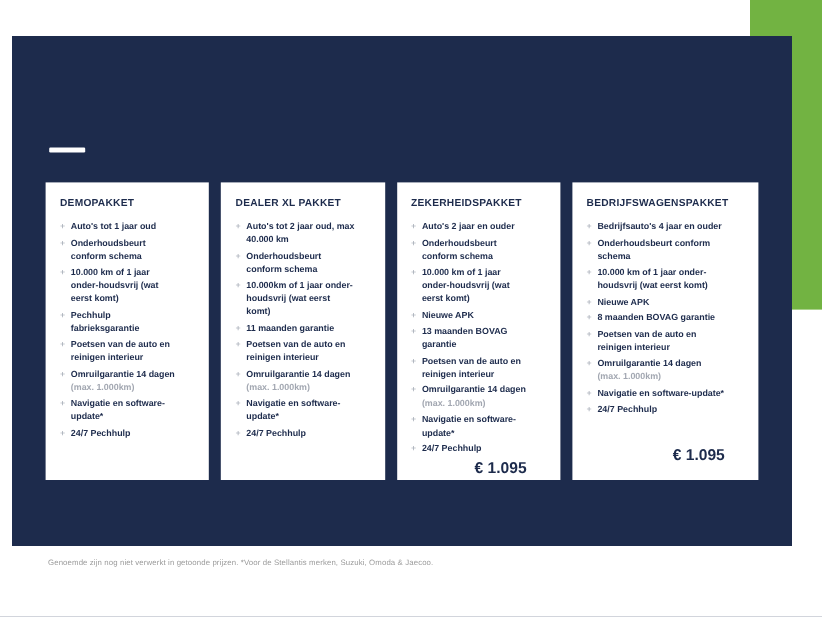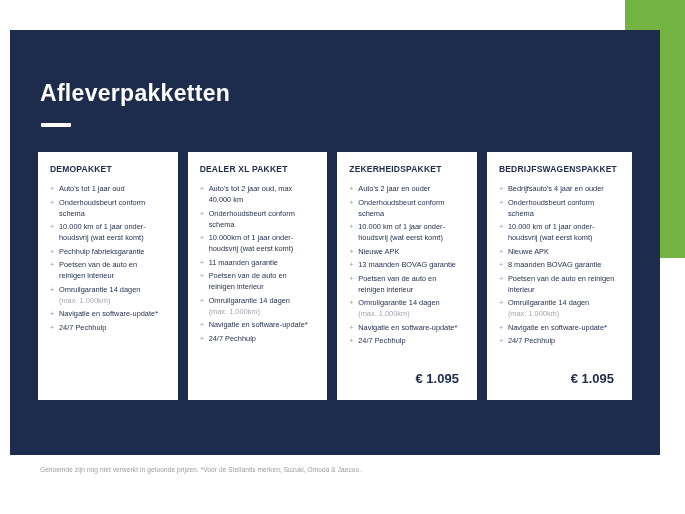--- a/index.html
+++ b/index.html
@@ -42,21 +42,21 @@
   .cards {
     position: absolute;
     left: 28px; top: 122px;
     width: 594px; height: 248px;
     display: flex;
     gap: 10px;
   }
   .card {
     flex: 1 1 0;
     background: #ffffff;
-    padding: 12px 15px 14px 12px;
+    padding: 12px 25px 14px 12px;
     display: flex;
     flex-direction: column;
     height: 248px;
   }
   .card-title {
     color: var(--navy, #1d2b4c);
     font-size: 8.5px;
     font-weight: bold;
     letter-spacing: 0.2px;
   }
@@ -65,21 +65,21 @@
     display: flex;
     font-size: 7.4px;
     line-height: 11px;
     color: var(--navy, #1d2b4c);
     margin-bottom: 2.5px;
   }
   .plus {
     flex: 0 0 9px;
     color: #99a0ac;
   }
-  .itext { flex: 1 1 auto; }
+  .itext { flex: 1 1 auto; font-weight: bold; }
   .inote {
     display: block;
     color: #a2a7b1;
   }
   .price {
     margin-top: auto;
     text-align: right;
     font-size: 13px;
     font-weight: bold;
     color: var(--navy, #1d2b4c);
@@ -92,21 +92,20 @@
     color: #9a9a9a;
     letter-spacing: 0.1px;
   }
 </style>
 </head>
 <body>
 
 <div class="green-accent"></div>
 
 <div class="navy-panel">
-  <h1 class="page-title">Afleverpakketten</h1>
   <div class="title-underline"></div>
 
   <div class="cards">
   <div class="card">
     <div class="card-title">DEMOPAKKET</div>
     <div class="items">
           <div class="item">
             <span class="plus">+</span>
             <span class="itext">Auto's tot 1 jaar oud</span>
           </div>

